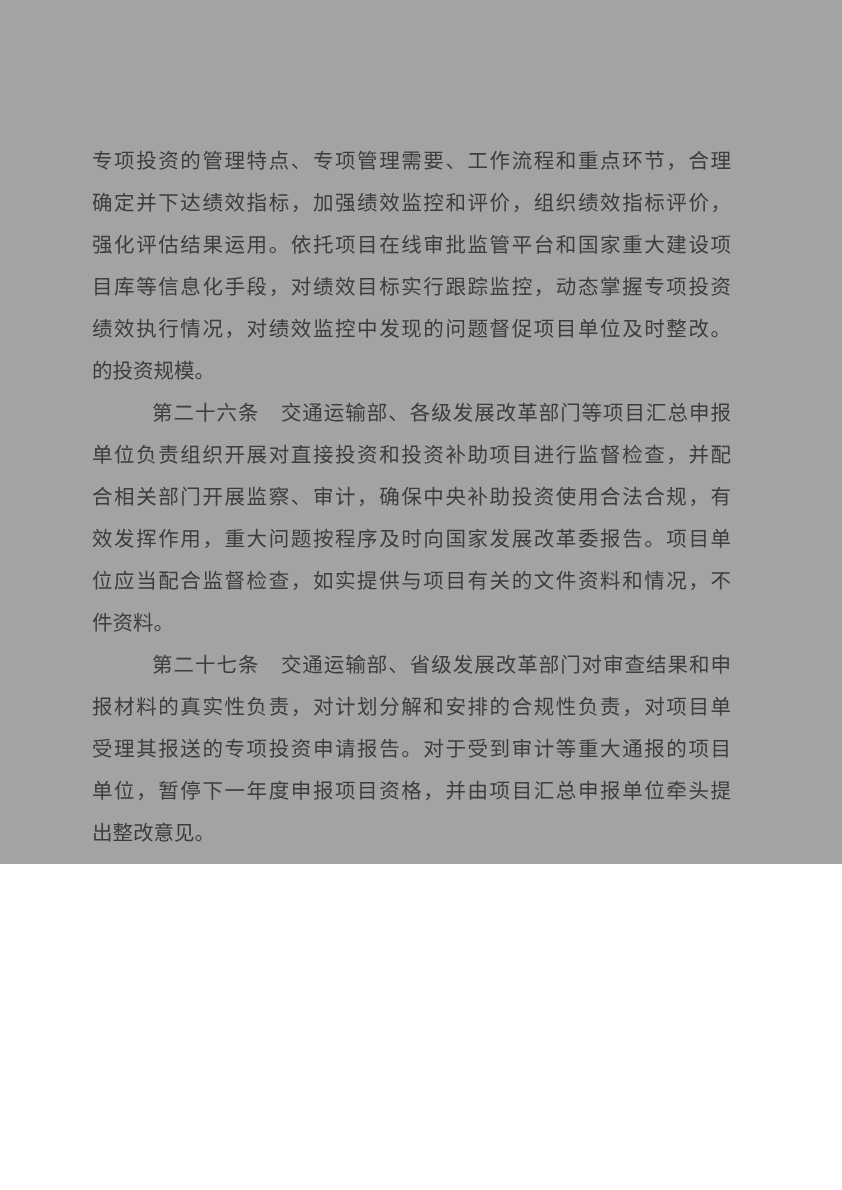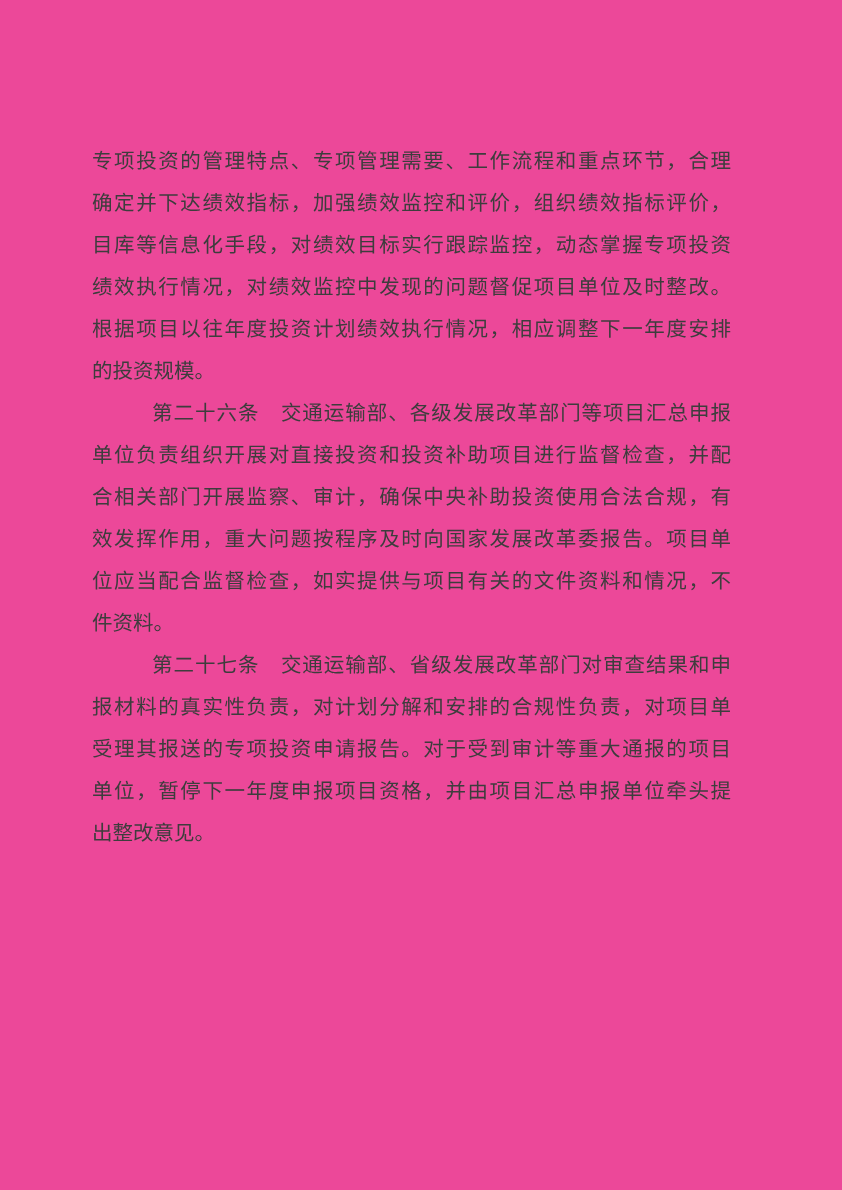--- a/index.html
+++ b/index.html
@@ -3,22 +3,22 @@
 <meta charset="utf-8">
 <style>
   html, body {
     margin: 0;
     padding: 0;
     background: #ffffff;
   }
   .page {
     position: relative;
     width: 842px;
-    height: 1190px;
-    background: #ec4899;
+    height: 864px;
+    background: #a3a3a3;
     overflow: hidden;
     font-family: "DejaVu Serif", "Liberation Serif", serif;
   }
   .content {
     position: absolute;
     left: 92px;
     top: 140px;
     width: 639px;
     color: #3d3d3d;
     font-size: 20.5px;
@@ -51,23 +51,23 @@
 </style>
 </head>
 <body>
 
 <div class="page">
   <div class="content">
 
     <p>
       <span class="line fill">专项投资的管理特点、专项管理需要、工作流程和重点环节，合理</span>
       <span class="line fill">确定并下达绩效指标，加强绩效监控和评价，组织绩效指标评价，</span>
+      <span class="line fill">强化评估结果运用。依托项目在线审批监管平台和国家重大建设项</span>
       <span class="line fill">目库等信息化手段，对绩效目标实行跟踪监控，动态掌握专项投资</span>
       <span class="line fill">绩效执行情况，对绩效监控中发现的问题督促项目单位及时整改。</span>
-      <span class="line fill">根据项目以往年度投资计划绩效执行情况，相应调整下一年度安排</span>
       <span class="line last">的投资规模。</span>
     </p>
 
     <p>
       <span class="line fill indent">第二十六条　交通运输部、各级发展改革部门等项目汇总申报</span>
       <span class="line fill">单位负责组织开展对直接投资和投资补助项目进行监督检查，并配</span>
       <span class="line fill">合相关部门开展监察、审计，确保中央补助投资使用合法合规，有</span>
       <span class="line fill">效发挥作用，重大问题按程序及时向国家发展改革委报告。项目单</span>
       <span class="line fill">位应当配合监督检查，如实提供与项目有关的文件资料和情况，不</span>
       <span class="line last">件资料。</span>

